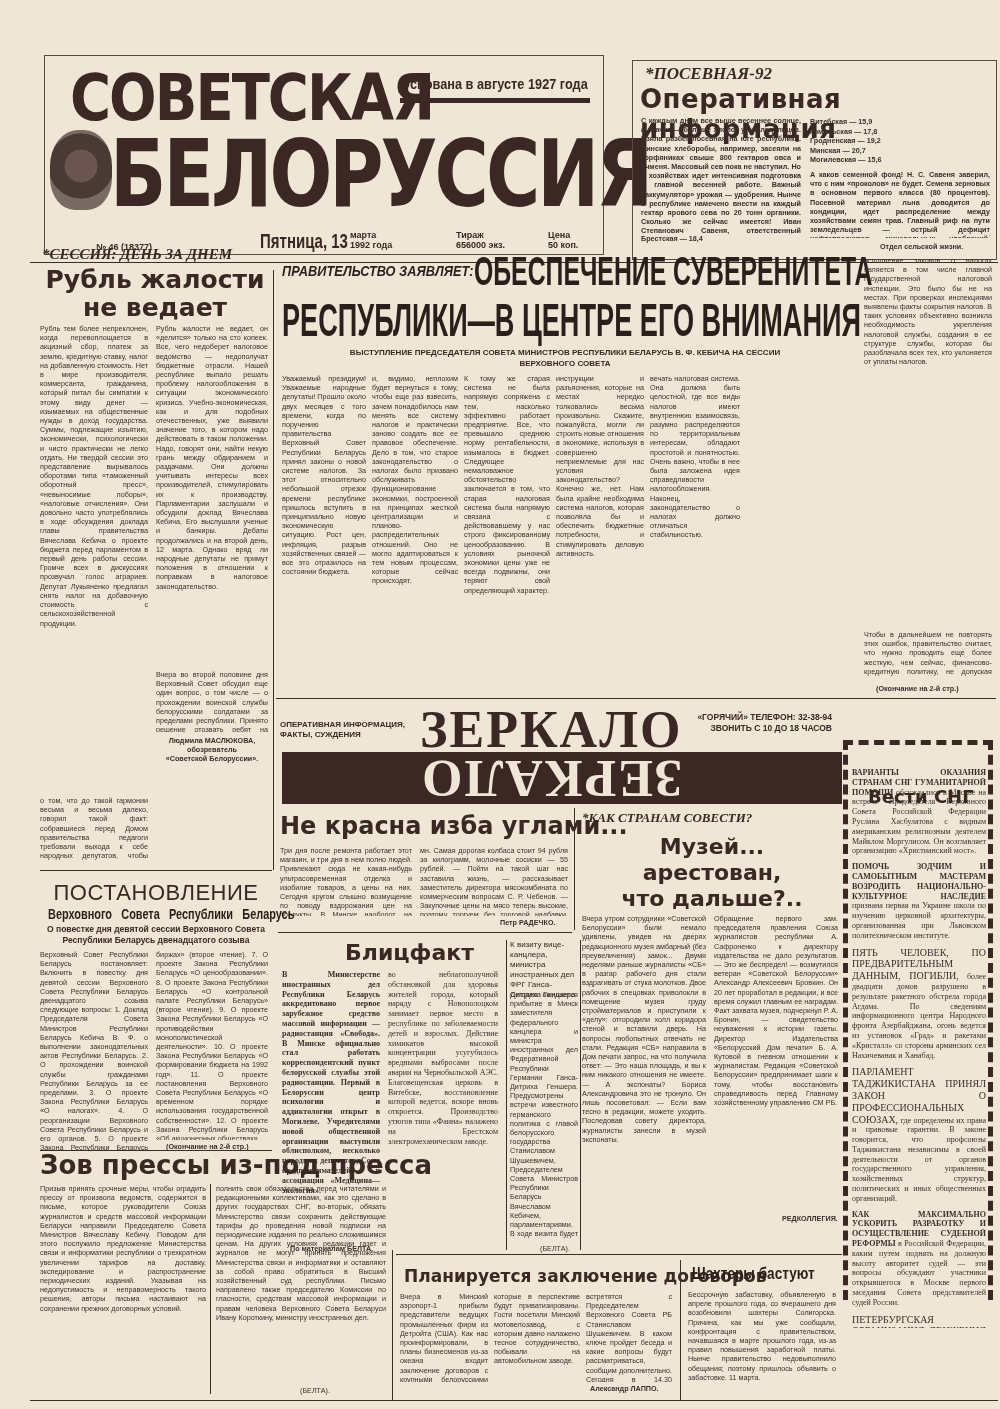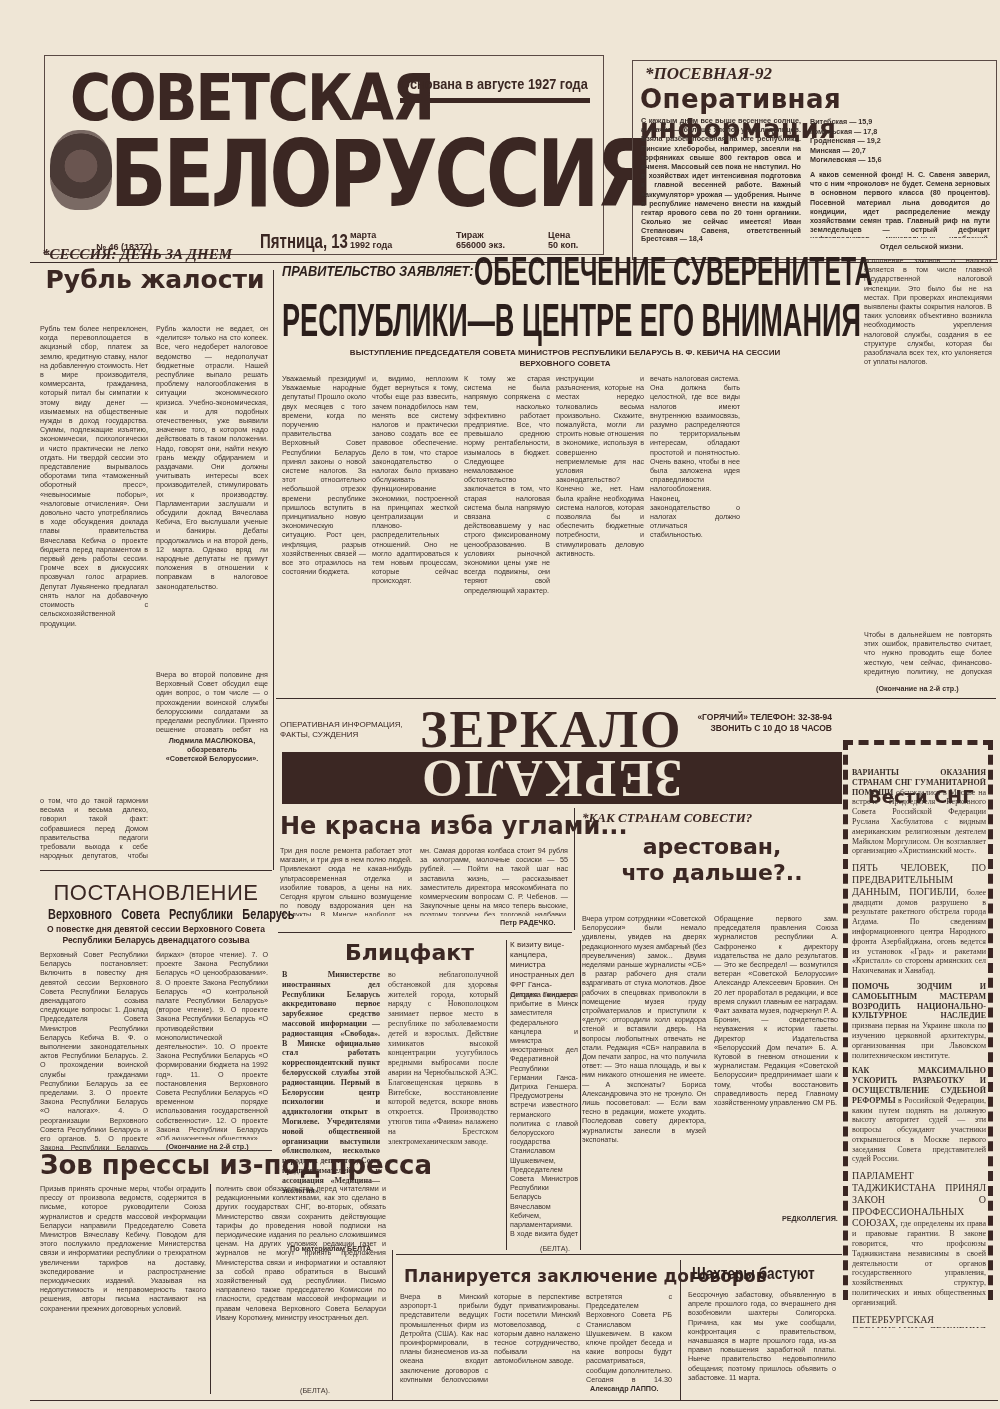--- a/index.html
+++ b/index.html
@@ -103,20 +103,21 @@
   <div><span>Могилевская</span> — <span>15,6</span></div>
 </div>
 <div class="abs body-text" style="left:810px;top:170px;width:180px;height:68px;font-weight:bold;">А каков семенной фонд! Н. С. Савеня заверил, что с ним «проколов» не будет. Семена зерновых в основном первого класса (80 процентов). Посевной материал льна доводится до кондиции, идет распределение между хозяйствами семян трав. Главный риф на пути земледельцев — острый дефицит нефтепродуктов, минеральных удобрений, гербицидов... Решать проблемы необходимо безотлагательно, сев ждать не может.</div>
 <div class="abs body-text" style="left:880px;top:242px;font-weight:bold;">Отдел сельской жизни.</div>
 
 <div class="rule-h" style="left:30px;top:262px;width:968px;height:1px;"></div>
 
 <div class="abs kicker" style="left:42px;top:246px;font-size:15px;">*СЕССИЯ: ДЕНЬ ЗА ДНЕМ</div>
 <div class="abs headline-rounded" style="left:40px;top:266px;width:230px;text-align:center;font-size:25px;line-height:28px;">
   <div>Рубль жалости</div>
+  <div>не ведает</div>
 </div>
 <div class="abs body-text" style="left:40px;top:324px;width:108px;height:468px;">Рубль тем более непреклонен, когда перевоплощается в акцизный сбор, платеж за землю, кредитную ставку, налог на добавленную стоимость. Нет в мире производителя, коммерсанта, гражданина, который питал бы симпатии к этому виду денег — изымаемых на общественные нужды в доход государства. Суммы, подлежащие изъятию, экономически, психологически и чисто практически не легко отдать. Ни твердой сессии это представление вырывалось оборотами типа «таможенный оборотный пресс», «невыносимые поборы», «налоговые отчисления». Они довольно часто употреблялись в ходе обсуждения доклада главы правительства Вячеслава Кебича о проекте бюджета перед парламентом в первый день работы сессии. Громче всех в дискуссиях прозвучал голос аграриев. Депутат Лукьяненко предлагал снять налог на добавочную стоимость с сельскохозяйственной продукции.</div>
 <div class="abs body-text" style="left:156px;top:324px;width:112px;height:340px;">Рубль жалости не ведает, он «делится» только на сто копеек. Все, чего недоберет налоговое ведомство — недополучат бюджетные отрасли. Нашей республике выпало решать проблему налогообложения в ситуации экономического кризиса. Учебно-экономическая, как и для подобных отечественных, уже выявили значение того, в котором надо действовать в таком положении. Надо, говорят они, найти некую грань между обдиранием и раздачами. Они должны учитывать интересы всех производителей, стимулировать их к производству. Парламентарии заслушали и обсудили доклад Вячеслава Кебича, Его выслушали ученые и банкиры. Дебаты продолжались и на второй день, 12 марта. Однако вряд ли народные депутаты не примут положения в отношении к поправкам в налоговое законодательство.</div>
 <div class="abs body-text" style="left:40px;top:796px;width:108px;height:64px;">о том, что до такой гармонии весьма и весьма далеко, говорил такой факт: собравшиеся перед Домом правительства педагоги требовали выхода к себе народных депутатов, чтобы поведать о скудных зарплатах учителей, о бедности школ, о безжалостно обделяемых средствами детях...</div>
 <div class="abs body-text" style="left:156px;top:670px;width:112px;height:62px;">Вчера во второй половине дня Верховный Совет обсудил еще один вопрос, о том числе — о прохождении воинской службы белорусскими солдатами за пределами республики. Принято решение отозвать ребят на родину из тех горячих точек, где идут войны на основе национальных распрей.</div>
 <div class="abs body-text" style="left:156px;top:736px;width:112px;font-weight:bold;text-align:center;">
   <div>Людмила МАСЛЮКОВА,</div>
   <div>обозреватель</div>
   <div>«Советской Белоруссии».</div>
 </div>
@@ -131,70 +132,71 @@
 <div class="abs body-text" style="left:282px;top:374px;width:84px;height:328px;">Уважаемый президиум! Уважаемые народные депутаты! Прошло около двух месяцев с того времени, когда по поручению правительства Верховный Совет Республики Беларусь принял законы о новой системе налогов. За этот относительно небольшой отрезок времени республике пришлось вступить в принципиально новую экономическую ситуацию. Рост цен, инфляция, разрыв хозяйственных связей — все это отразилось на состоянии бюджета.</div>
 <div class="abs body-text" style="left:372px;top:374px;width:86px;height:328px;">и, видимо, неплохим будет вернуться к тому, чтобы еще раз взвесить, зачем понадобилось нам менять все систему налогов и практически заново создать все ее правовое обеспечение. Дело в том, что старое законодательство о налогах было призвано обслуживать функционирование экономики, построенной на принципах жесткой централизации и планово-распределительных отношений. Оно не могло адаптироваться к тем новым процессам, которые сейчас происходят.</div>
 <div class="abs body-text" style="left:464px;top:374px;width:86px;height:328px;">К тому же старая система не была напрямую сопряжена с тем, насколько эффективно работает предприятие. Все, что превышало среднюю норму рентабельности, изымалось в бюджет. Следующее немаловажное обстоятельство заключается в том, что старая налоговая система была напрямую связана с действовавшему у нас строго фиксированному ценообразованию. В условиях рыночной экономики цены уже не всегда подвижны, они теряют свой определяющий характер.</div>
 <div class="abs body-text" style="left:556px;top:374px;width:88px;height:328px;">инструкции и разъяснения, которые на местах нередко толковались весьма произвольно. Скажите, пожалуйста, могли ли строить новые отношения в экономике, используя в совершенно неприемлемые для нас условия законодательство? Конечно же, нет. Нам была крайне необходима система налогов, которая позволяла бы и обеспечить бюджетные потребности, и стимулировать деловую активность.</div>
 <div class="abs body-text" style="left:650px;top:374px;width:90px;height:328px;">вечать налоговая система. Она должна быть целостной, где все виды налогов имеют внутреннюю взаимосвязь, разумно распределяются по территориальным интересам, обладают простотой и понятностью. Очень важно, чтобы в нее была заложена идея справедливости налогообложения. Наконец, законодательство о налогах должно отличаться стабильностью.</div>
 <div class="abs body-text" style="left:864px;top:256px;width:128px;height:370px;">исполнение законов о налогах является в том числе главной государственной налоговой инспекции. Это было бы не на местах. При проверках инспекциями выявлены факты сокрытия налогов. В таких условиях объективно возникла необходимость укрепления налоговой службы, создания в ее структуре службы, которая бы разоблачала всех тех, кто уклоняется от уплаты налогов.</div>
 <div class="abs body-text" style="left:864px;top:630px;width:128px;height:46px;">Чтобы в дальнейшем не повторять этих ошибок, правительство считает, что нужно проводить еще более жесткую, чем сейчас, финансово-кредитную политику, не допуская снижения налогового напряжения и максимально ограничивая расходы бюджета.</div>
 <div class="abs body-text" style="left:876px;top:684px;font-weight:bold;">(Окончание на 2-й стр.)</div>
 <div class="rule-h" style="left:276px;top:698px;width:720px;height:1px;"></div>
 
-<div class="abs" style="left:280px;top:720px;font-size:8px;font-weight:normal;line-height:10px;color:#3b2723;">
+<div class="abs" style="left:280px;top:720px;font-size:8px;font-weight:bold;line-height:10px;color:#3b2723;">
   <div>ОПЕРАТИВНАЯ ИНФОРМАЦИЯ,</div>
   <div>ФАКТЫ, СУЖДЕНИЯ</div>
 </div>
 <div class="abs dark-bar" style="left:282px;top:752px;width:560px;height:52px;"></div>
 <div class="abs zerkalo" style="left:420px;top:704px;line-height:52px;">ЗЕРКАЛО</div>
 <div class="abs zerkalo" style="left:420px;top:752px;line-height:52px;color:#efe6d6;transform:scaleY(-1) scaleX(-1);">ЗЕРКАЛО</div>
 <div class="abs" style="left:600px;top:712px;width:232px;text-align:right;font-size:8.5px;font-weight:bold;line-height:11px;color:#3b2723;">
   <div>«ГОРЯЧИЙ» ТЕЛЕФОН: 32-38-94</div>
   <div>ЗВОНИТЬ С 10 ДО 18 ЧАСОВ</div>
 </div>
 
 <div class="abs headline-rounded" style="left:280px;top:812px;font-size:24px;">Не красна изба углами...</div>
 <div class="abs body-text" style="left:280px;top:846px;width:132px;height:70px;">Три дня после ремонта работает этот магазин, и три дня в нем полно людей. Привлекают сюда не какая-нибудь ультрасовременная отделка и изобилие товаров, а цены на них. Сегодня кругом слышно возмущение по поводу вздорожания цен на продукты. В Минске наоборот, на фирменный магазин Гомельского мясокомбината, который расположен в центре города на улице Советской. Ремонт в магазине «Мясо-молочные продукты» был не капитальный, и в кафельных стенах пристроились зеркала, отражающие всевозможные мясные лакомства, аппетитные. Любо-дорого поглядеть. Одно слово — фирма. Но нынешним временам их можно назвать божескими.</div>
 <div class="abs body-text" style="left:420px;top:846px;width:148px;height:70px;">мн. Самая дорогая колбаса стоит 94 рубля за килограмм, молочные сосиски — 55 рублей. — Пойти на такой шаг нас заставила жизнь, — рассказывает заместитель директора мясокомбината по коммерческим вопросам С. Р. Чебенов. — Закупочные цены на мясо теперь высокие, поэтому торгуем без торговой надбавки. Вот и увеличился поток покупателей. А тут еще и финансовые интересы наша торговая сеть соблюдает.</div>
 <div class="abs body-text" style="left:500px;top:918px;font-weight:bold;">Петр РАДЕЧКО.</div>
 <div class="rule-v" style="left:574px;top:808px;height:122px;"></div>
 <div class="rule-h" style="left:278px;top:932px;width:294px;height:1px;"></div>
 
 <div class="abs kicker" style="left:582px;top:810px;font-size:13px;">*КАК СТРАНАМ СОВЕСТИ?</div>
 <div class="abs headline-rounded" style="left:584px;top:834px;width:256px;text-align:center;font-size:22px;line-height:26px;">
+  <div>Музей...</div>
   <div>арестован,</div>
   <div>что дальше?..</div>
 </div>
 <div class="abs body-text" style="left:582px;top:914px;width:124px;height:300px;">Вчера утром сотрудники «Советской Белоруссии» были немало удивлены, увидев на дверях редакционного музея амбарный (без преувеличения) замок... Двумя неделями раньше журналисты «СБ» в разгар рабочего дня стали вздрагивать от стука молотков. Двое рабочих в спецовках приволокли в помещение музея груду стройматериалов и приступили к «делу»: отгородили холл коридора стеной и вставили дверь. На вопросы любопытных отвечать не стали. Редакция «СБ» направила в Дом печати запрос, на что получила ответ: — Это наша площадь, и вы к ним никакого отношения не имеете. — А экспонаты? Бориса Александровича это не тронуло. Он лишь посоветовал: — Если вам тесно в редакции, можете уходить. Последовав совету директора, журналисты занесли в музей экспонаты.</div>
 <div class="abs body-text" style="left:714px;top:914px;width:124px;height:292px;">Обращение первого зам. председателя правления Союза журналистов республики А. Сафроненко к директору издательства не дало результатов. — Это же беспредел! — возмутился ветеран «Советской Белоруссии» Александр Алексеевич Бровкин. Он 20 лет проработал в редакции, и все время служил главным ее наградам. Факт захвата музея, подчеркнул Р. А. Бронин, — свидетельство неуважения к истории газеты. Директор Издательства «Белорусский Дом печати» Б. А. Кутовой в гневном отношении к журналистам. Редакция «Советской Белоруссии» предпринимает шаги к тому, чтобы восстановить справедливость перед Главному хозяйственному управлению СМ РБ.</div>
 <div class="abs body-text" style="left:782px;top:1214px;font-weight:bold;">РЕДКОЛЛЕГИЯ.</div>
 
 <div class="abs vesti-box"></div>
 <div class="abs headline-rounded" style="left:868px;top:745px;font-size:18px;margin-top:41px;">Вести СНГ</div>
 <div class="abs" style="left:852px;top:768px;width:134px;height:560px;overflow:hidden;">
   <div class="serif-text" style="margin-bottom:6px;">
     <b>ВАРИАНТЫ ОКАЗАНИЯ СТРАНАМ СНГ ГУМАНИТАРНОЙ ПОМОЩИ</b>
     <span>обсуждались в Москве на встрече Председателя Верховного Совета Российской Федерации Руслана Хасбулатова с видным американским религиозным деятелем Майклом Моргулисом. Он возглавляет организацию «Христианский мост».</span>
   </div>
   <div class="serif-text" style="margin-bottom:6px;">
+    <b>ПОМОЧЬ ЗОДЧИМ И САМОБЫТНЫМ МАСТЕРАМ ВОЗРОДИТЬ НАЦИОНАЛЬНО-КУЛЬТУРНОЕ НАСЛЕДИЕ</b>
+    <span>призвана первая на Украине школа по изучению церковной архитектуры, организованная при Львовском политехническом институте.</span>
+  </div>
+  <div class="serif-text" style="margin-bottom:6px;">
     <span class="serif-caps">ПЯТЬ ЧЕЛОВЕК, ПО ПРЕДВАРИТЕЛЬНЫМ ДАННЫМ, ПОГИБЛИ,</span>
     <span>более двадцати домов разрушено в результате ракетного обстрела города Агдама. По сведениям информационного центра Народного фронта Азербайджана, огонь ведется из установок «Град» и ракетами «Кристалл» со стороны армянских сел Нахичеванак и Ханабад.</span>
   </div>
   <div class="serif-text" style="margin-bottom:6px;">
-    <b>ПОМОЧЬ ЗОДЧИМ И САМОБЫТНЫМ МАСТЕРАМ ВОЗРОДИТЬ НАЦИОНАЛЬНО-КУЛЬТУРНОЕ НАСЛЕДИЕ</b>
-    <span>призвана первая на Украине школа по изучению церковной архитектуры, организованная при Львовском политехническом институте.</span>
+    <span class="serif-caps">ПАРЛАМЕНТ ТАДЖИКИСТАНА ПРИНЯЛ ЗАКОН О ПРОФЕССИОНАЛЬНЫХ СОЮЗАХ,</span>
+    <span>где определены их права и правовые гарантии. В законе говорится, что профсоюзы Таджикистана независимы в своей деятельности от органов государственного управления, хозяйственных структур, политических и иных общественных организаций.</span>
   </div>
   <div class="serif-text" style="margin-bottom:6px;">
     <b>КАК МАКСИМАЛЬНО УСКОРИТЬ РАЗРАБОТКУ И ОСУЩЕСТВЛЕНИЕ СУДЕБНОЙ РЕФОРМЫ</b>
     <span>в Российской Федерации, каким путем поднять на должную высоту авторитет судей — эти вопросы обсуждают участники открывшегося в Москве первого заседания Совета представителей судей России.</span>
-  </div>
-  <div class="serif-text" style="margin-bottom:6px;">
-    <span class="serif-caps">ПАРЛАМЕНТ ТАДЖИКИСТАНА ПРИНЯЛ ЗАКОН О ПРОФЕССИОНАЛЬНЫХ СОЮЗАХ,</span>
-    <span>где определены их права и правовые гарантии. В законе говорится, что профсоюзы Таджикистана независимы в своей деятельности от органов государственного управления, хозяйственных структур, политических и иных общественных организаций.</span>
   </div>
   <div class="serif-text" style="margin-bottom:4px;">
     <span class="serif-caps">ПЕТЕРБУРГСКАЯ ОРГАНИЗАЦИЯ ДВИЖЕНИЯ «ДЕМОКРАТИЧЕСКАЯ РОССИЯ»</span>
     
   </div>
 
 </div>
 
 <div class="abs" style="left:40px;top:880px;width:232px;text-align:center;font-size:22px;color:#3b2723;letter-spacing:0.5px;">ПОСТАНОВЛЕНИЕ</div>
 <div class="abs big-cond" style="left:48px;top:906px;font-size:14px;transform:scaleX(0.78);white-space:nowrap;word-spacing:8px;">Верховного Совета Республики Беларусь</div>

